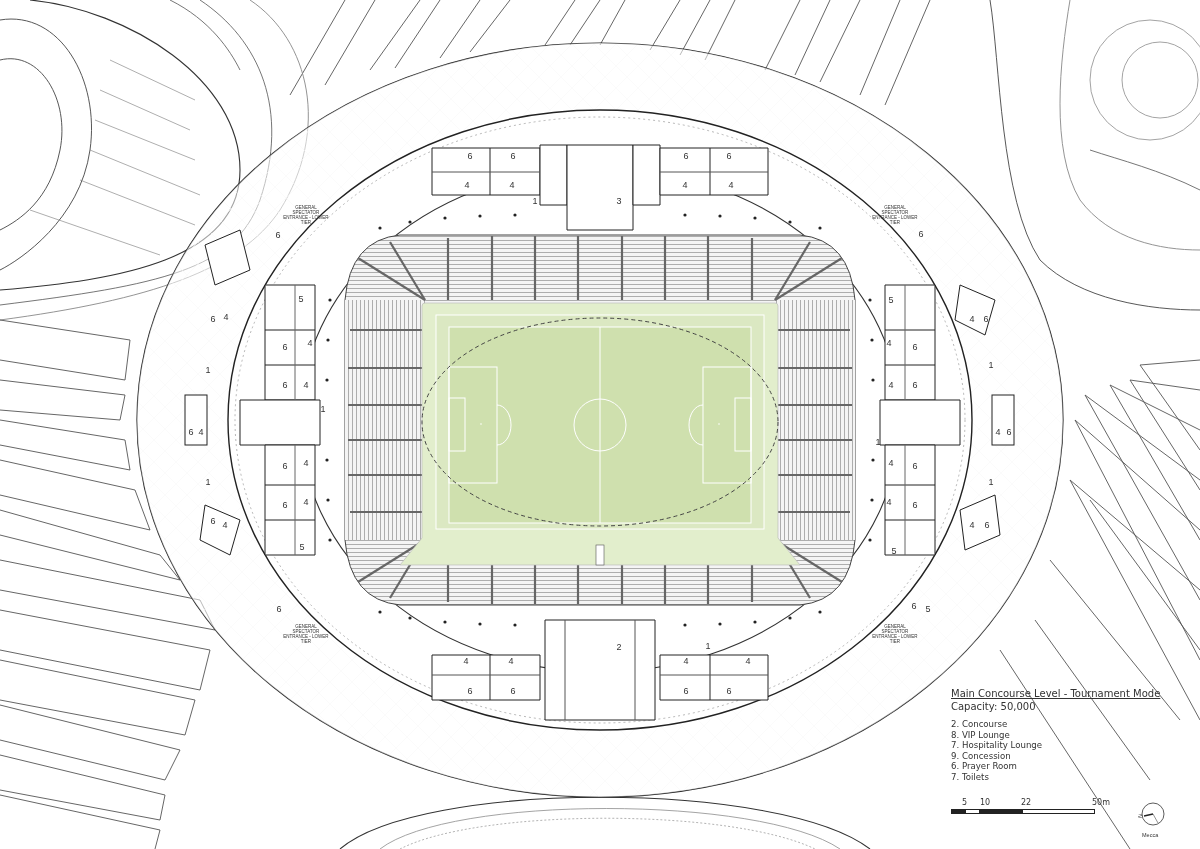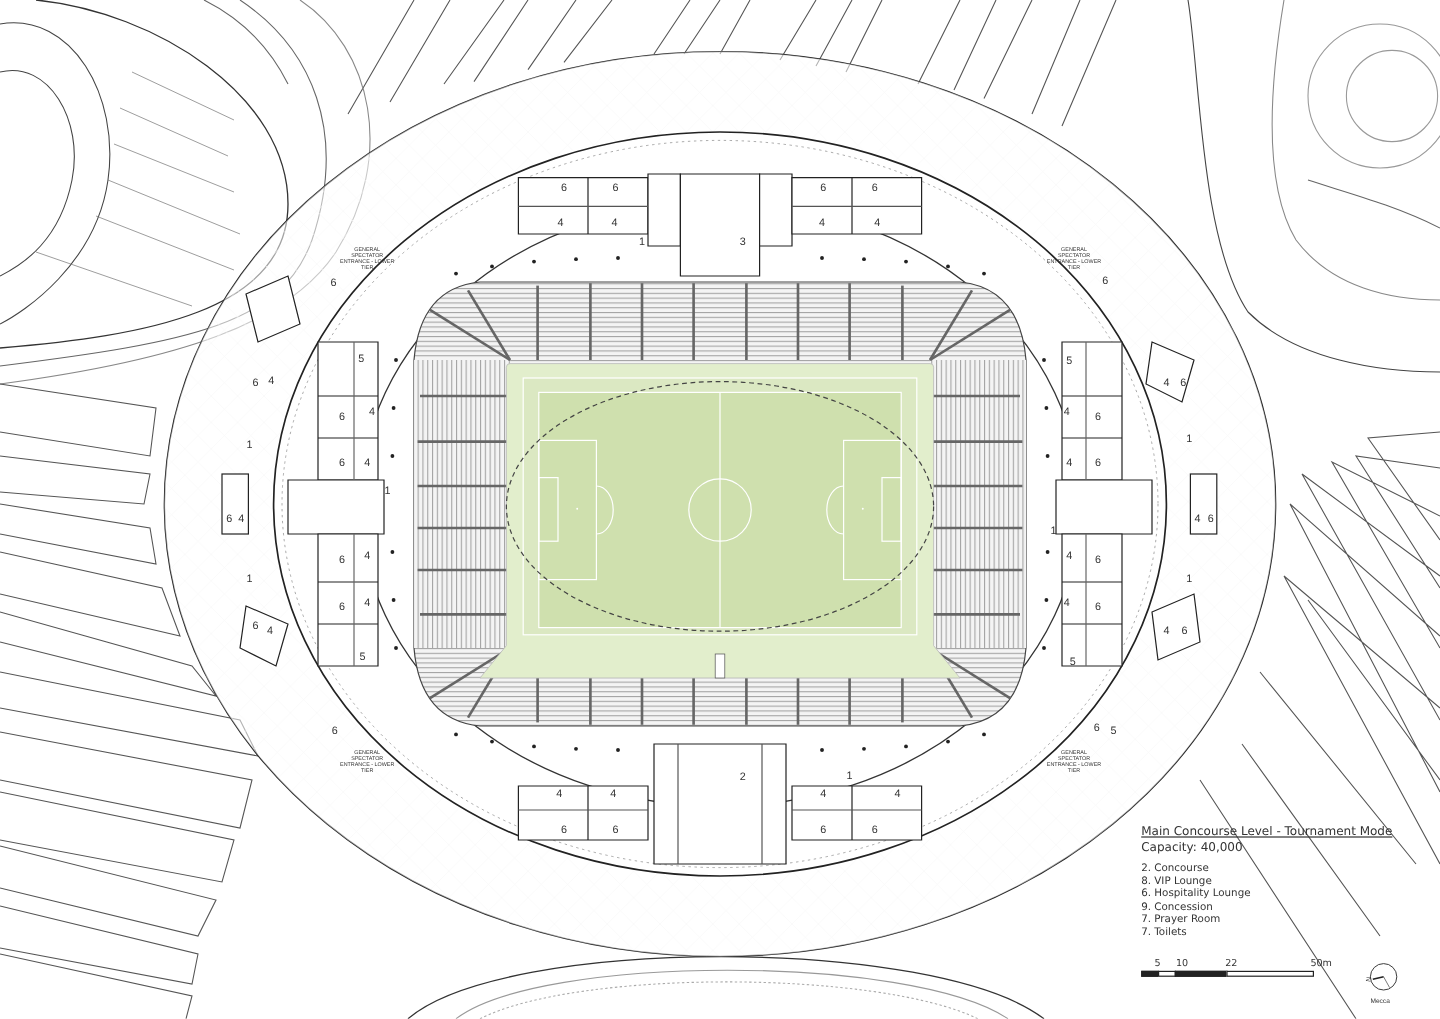--- a/index.html
+++ b/index.html
@@ -317,26 +317,26 @@
   <g>
     <text class="entr" x="895" y="628">GENERAL</text>
     <text class="entr" x="895" y="633">SPECTATOR</text>
     <text class="entr" x="895" y="638">ENTRANCE - LOWER</text>
     <text class="entr" x="895" y="643">TIER</text>
   </g>
 </svg>
 
 <div id="legend">
   <div class="title">Main Concourse Level - Tournament Mode</div>
-  <div class="cap">Capacity: 40,000</div>
+  <div class="cap">Capacity: 50,000</div>
   <div class="item">2. Concourse</div>
   <div class="item">8. VIP Lounge</div>
-  <div class="item">6. Hospitality Lounge</div>
+  <div class="item">7. Hospitality Lounge</div>
   <div class="item">9. Concession</div>
-  <div class="item">7. Prayer Room</div>
+  <div class="item">6. Prayer Room</div>
   <div class="item">7. Toilets</div>
 </div>
 
 <div id="scalebar">
   <span class="tick" style="left:11px">5</span>
   <span class="tick" style="left:29px">10</span>
   <span class="tick" style="left:70px">22</span>
   <span class="tick" style="left:141px">50m</span>
   <div class="bar" style="left:0;width:15px;background:#222;"></div>
   <div class="bar" style="left:14px;width:15px;background:#fff;"></div>

